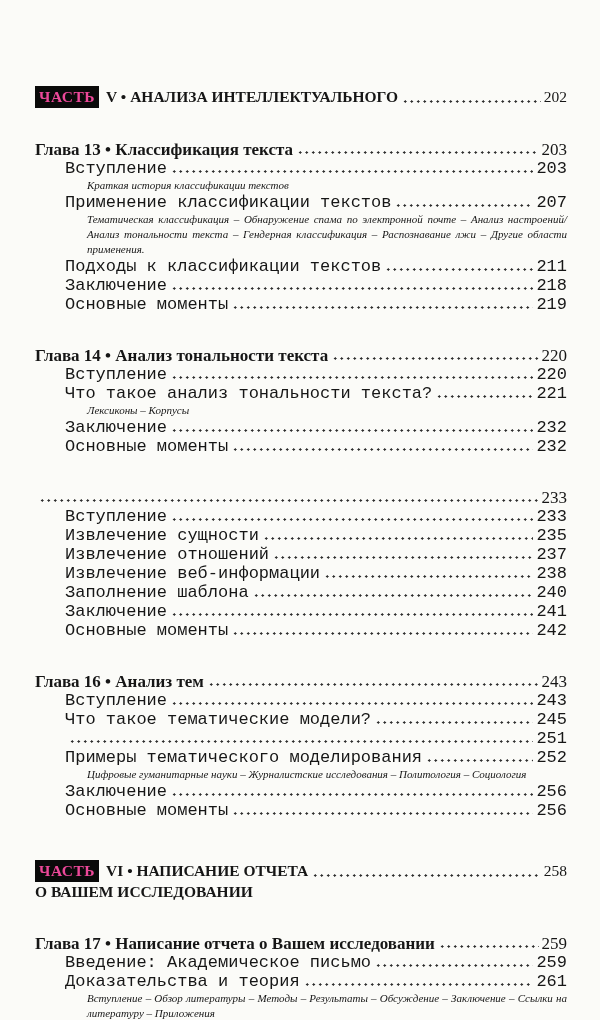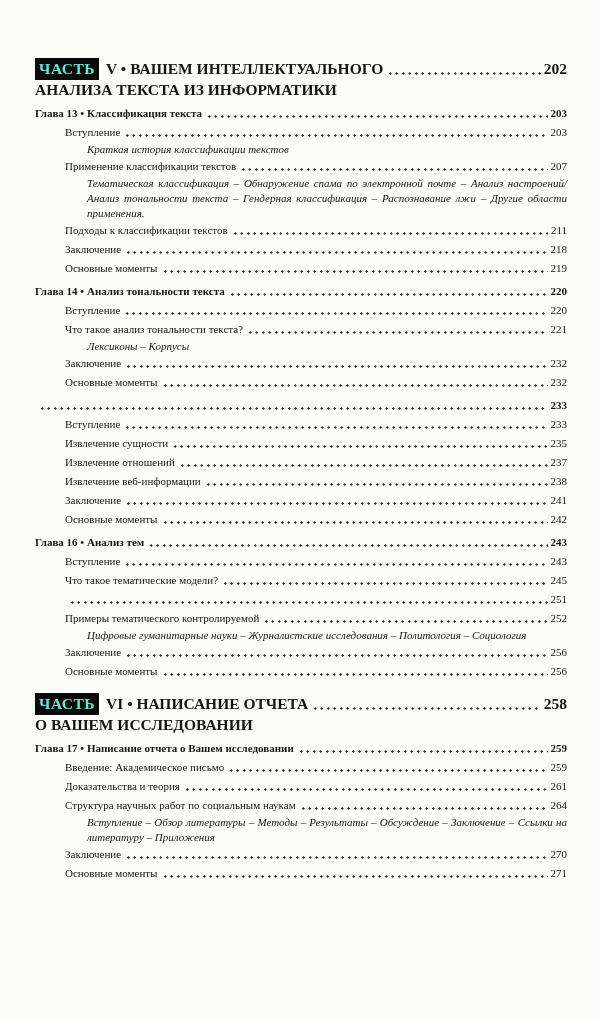--- a/index.html
+++ b/index.html
@@ -16,21 +16,21 @@
   }
   .page {
     box-sizing: border-box;
     width: 600px;
     height: 1020px;
     padding: 46px 33px 0 35px;
   }
   .row {
     display: flex;
     align-items: baseline;
-    font-size: 11px;
+    font-size: 17px;
     line-height: 19px;
   }
   .row .txt { white-space: pre-wrap; }
   .dots {
     flex: 1;
     align-self: stretch;
     min-width: 12px;
     margin: 0 3px 0 4px;
     background-image: radial-gradient(circle, #2e2e2e 1.05px, rgba(0,0,0,0) 1.35px);
     background-repeat: repeat-x;
@@ -40,59 +40,56 @@
   .pg { white-space: nowrap; }
 
   .part {
     margin-top: 12px;
     font-weight: bold;
     font-size: 15.5px;
     line-height: 21px;
   }
   .part .part-box {
     background: #0a0a0a;
-    color: #5eead4;
+    color: #ec4899;
     padding: 0 4px 1px 4px;
     margin-right: 7px;
     letter-spacing: 0.5px;
   }
   .part2 {
     font-weight: bold;
     font-size: 15.5px;
     line-height: 20px;
   }
   .chapter {
     font-weight: bold;
     margin-top: 4px;
   }
-  .chapter .pg, .part .pg { font-weight: bold; }
-  .section { padding-left: 30px; }
+  .chapter .pg, .part .pg { font-weight: normal; margin-top: 28px; }
+  .section { padding-left: 30px; font-family: Liberation Mono, monospace; }
   .note {
     display: block;
     margin-left: 52px;
     font-style: italic;
     font-size: 11px;
     line-height: 15px;
     text-align: justify;
   }
 </style>
 </head>
 <body>
 
 <div class="page">
   <div class="toc" id="toc">
       <div class="row part">
         <span class="part-box">ЧАСТЬ</span>
-        <span class="txt">V • ВАШЕМ ИНТЕЛЛЕКТУАЛЬНОГО</span>
+        <span class="txt">V • АНАЛИЗА ИНТЕЛЛЕКТУАЛЬНОГО</span>
         <span class="dots"></span>
         <span class="pg">202</span>
       </div>
-      <div class="row part2">
-        <span class="txt">АНАЛИЗА ТЕКСТА ИЗ ИНФОРМАТИКИ</span>
-      </div>
       <div class="row chapter">
         <span class="txt">Глава 13 • Классификация текста</span>
         <span class="dots"></span>
         <span class="pg">203</span>
       </div>
       <div class="row section">
         <span class="txt">Вступление</span>
         <span class="dots"></span>
         <span class="pg">203</span>
       </div>
@@ -162,20 +159,25 @@
         <span class="txt">Извлечение отношений</span>
         <span class="dots"></span>
         <span class="pg">237</span>
       </div>
       <div class="row section">
         <span class="txt">Извлечение веб-информации</span>
         <span class="dots"></span>
         <span class="pg">238</span>
       </div>
       <div class="row section">
+        <span class="txt">Заполнение шаблона</span>
+        <span class="dots"></span>
+        <span class="pg">240</span>
+      </div>
+      <div class="row section">
         <span class="txt">Заключение</span>
         <span class="dots"></span>
         <span class="pg">241</span>
       </div>
       <div class="row section">
         <span class="txt">Основные моменты</span>
         <span class="dots"></span>
         <span class="pg">242</span>
       </div>
       <div class="row chapter">
@@ -191,21 +193,21 @@
       <div class="row section">
         <span class="txt">Что такое тематические модели?</span>
         <span class="dots"></span>
         <span class="pg">245</span>
       </div>
       <div class="row section">
         <span class="dots"></span>
         <span class="pg">251</span>
       </div>
       <div class="row section">
-        <span class="txt">Примеры тематического контролируемой</span>
+        <span class="txt">Примеры тематического моделирования</span>
         <span class="dots"></span>
         <span class="pg">252</span>
       </div>
       <div class="note">Цифровые гуманитарные науки – Журналистские исследования – Политология – Социология</div>
       <div class="row section">
         <span class="txt">Заключение</span>
         <span class="dots"></span>
         <span class="pg">256</span>
       </div>
       <div class="row section">
@@ -229,25 +231,20 @@
       </div>
       <div class="row section">
         <span class="txt">Введение: Академическое письмо</span>
         <span class="dots"></span>
         <span class="pg">259</span>
       </div>
       <div class="row section">
         <span class="txt">Доказательства и теория</span>
         <span class="dots"></span>
         <span class="pg">261</span>
-      </div>
-      <div class="row section">
-        <span class="txt">Структура научных работ по социальным наукам</span>
-        <span class="dots"></span>
-        <span class="pg">264</span>
       </div>
       <div class="note">Вступление – Обзор литературы – Методы – Результаты – Обсуждение – Заключение – Ссылки на литературу – Приложения</div>
       <div class="row section">
         <span class="txt">Заключение</span>
         <span class="dots"></span>
         <span class="pg">270</span>
       </div>
       <div class="row section">
         <span class="txt">Основные моменты</span>
         <span class="dots"></span>

